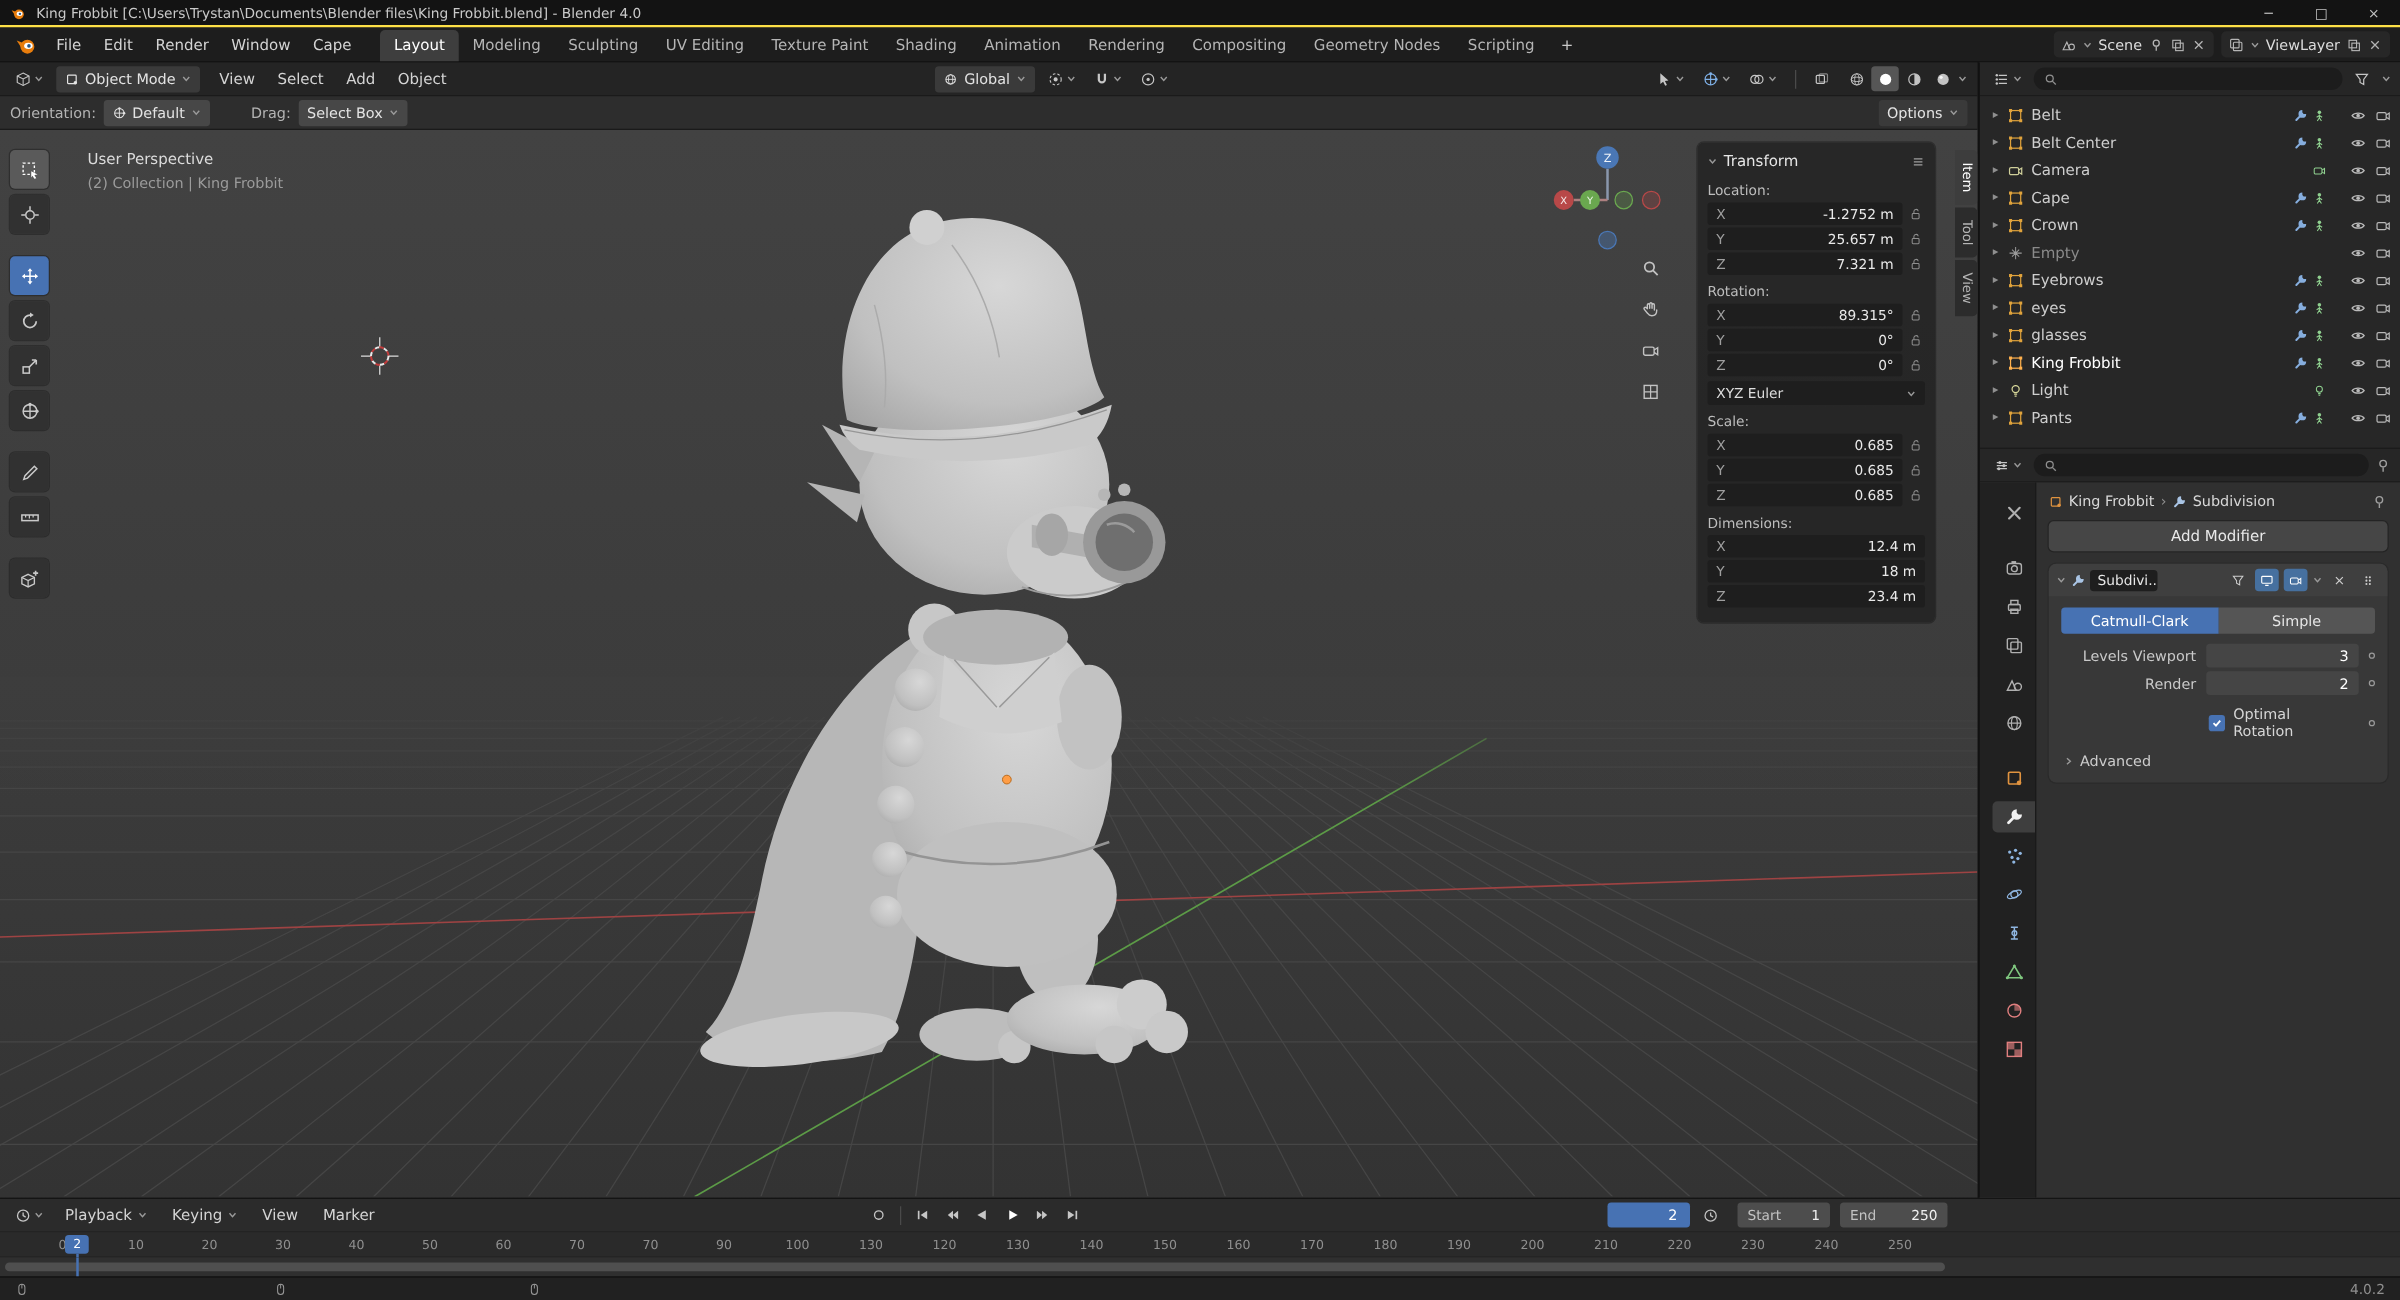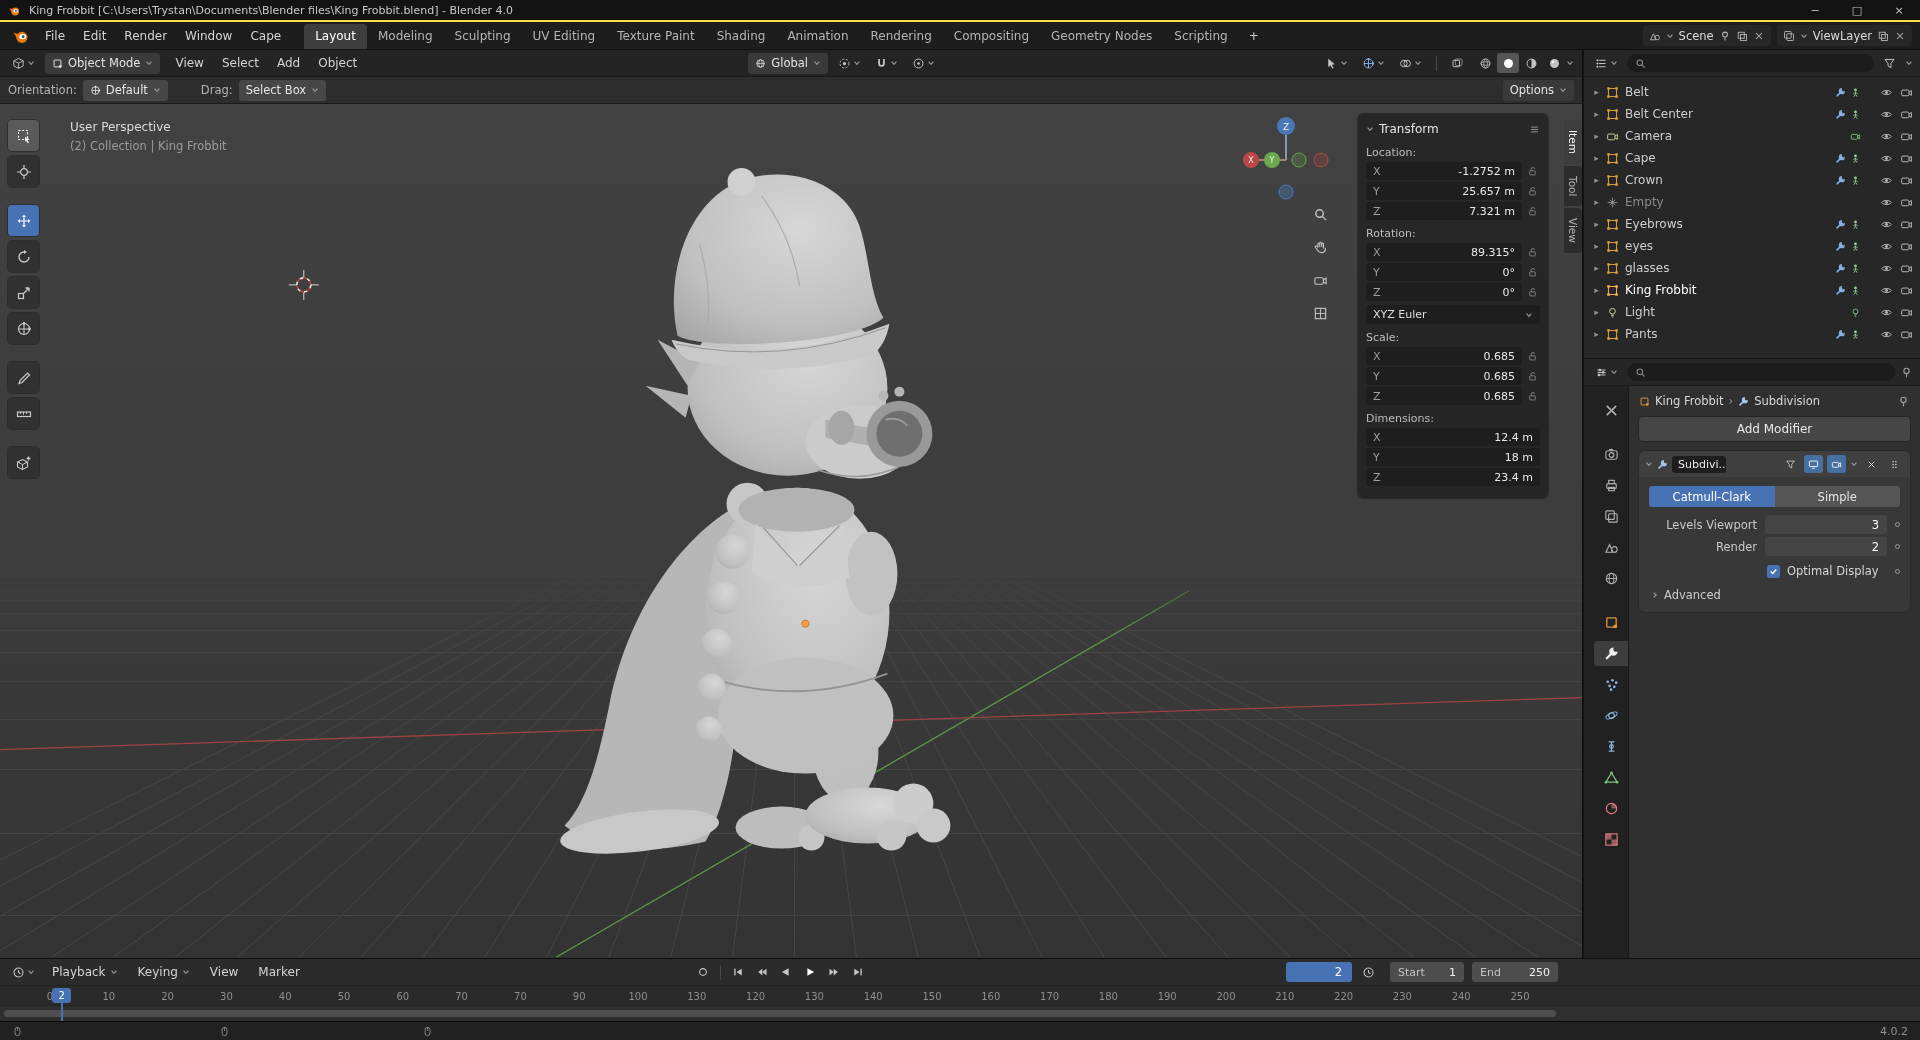--- a/index.html
+++ b/index.html
@@ -1467,21 +1467,21 @@
               <span class="plabel">Render</span>
               <span class="pfield">2</span>
               <span class="adot"></span>
             </div>
             <div class="prow-check">
               <span class="cbx">
                 <svg viewBox="0 0 10 10" style="width:9px;height:9px">
                     <path d="M2 5 L4.2 7.2 L8 2.8" stroke="#fff" stroke-width="1.6" fill="none"></path>
                   </svg>
               </span>
-              <span style="font-size:11.5px">Optimal Display</span>
+              <span style="font-size:11.5px">Optimal Rotation</span>
               <div class="spacer"></div>
               <span class="adot"></span>
             </div>
             <div class="adv-row">
               <svg class="chev" style="transform:rotate(-90deg)">
                   <use href="#s-chev"></use>
                 </svg>
               <span>Advanced</span>
             </div>
           </div>

